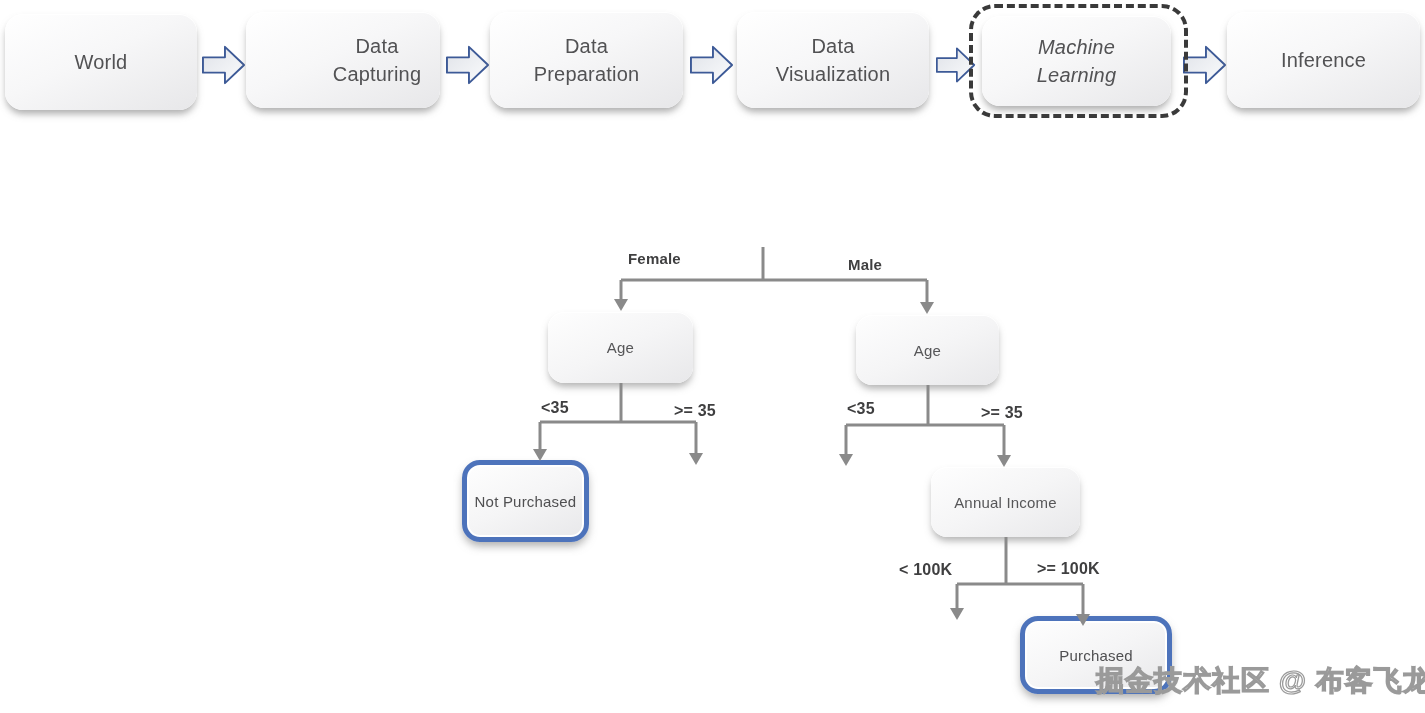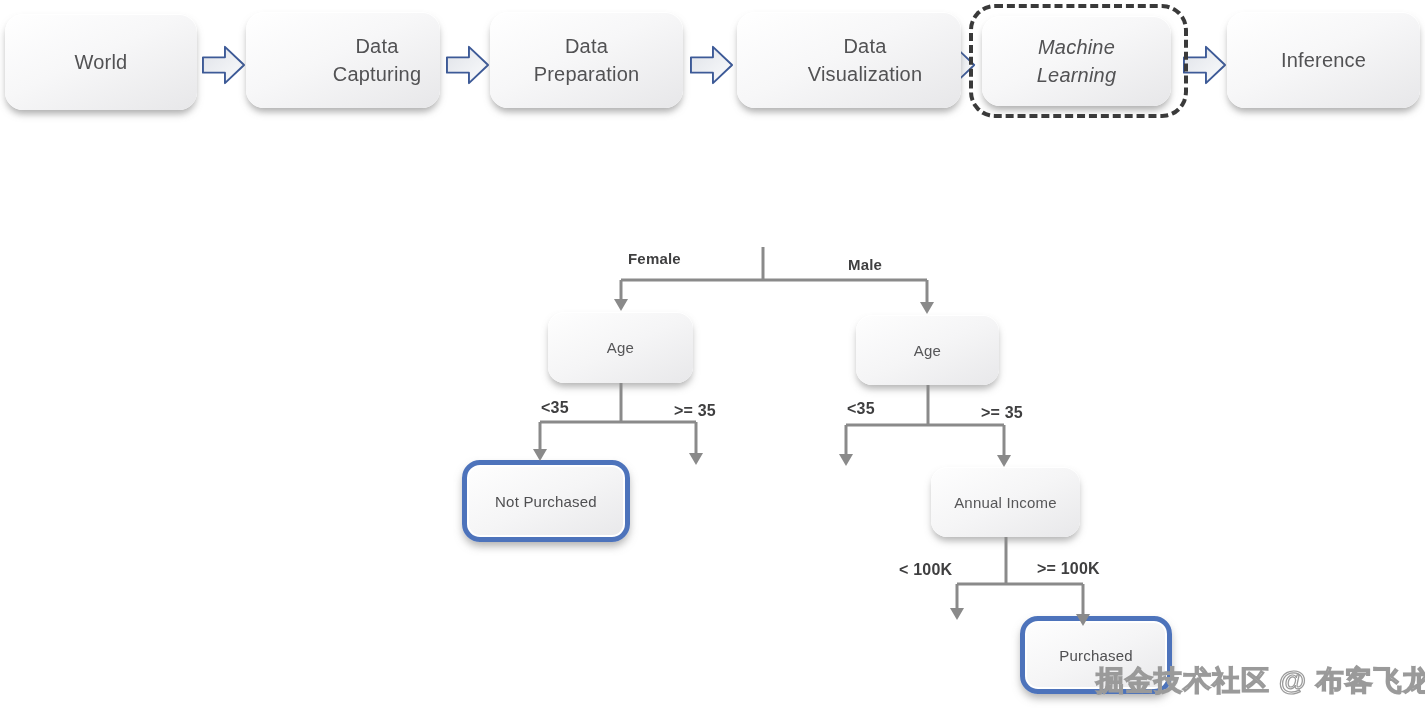--- a/index.html
+++ b/index.html
@@ -91,21 +91,21 @@
   <svg class="flow-arrow" style="left:690px;" width="44" height="42" viewBox="0 0 46 42">
     <defs>
         <linearGradient id="ag3" x1="0" y1="0" x2="1" y2="1">
       <stop offset="0" stop-color="#dfe2e8"></stop>
           <stop offset="1" stop-color="#fbfcfd"></stop>
         </linearGradient>
       </defs>
     <path d="M1,13 L24,13 L24,2 L44,21 L24,40 L24,29 L1,29 Z" fill="url(#ag3)" stroke="#3d5a97" stroke-width="2" stroke-linejoin="round"></path>
   </svg>
 
-  <div class="pnode" style="left:737px;top:12px;width:192px;padding-left:32px;">
+  <div class="pnode" style="left:737px;top:12px;width:192px;">
     <span class="lbl">Data Visualization</span>
   </div>
 
   <svg class="flow-arrow" style="left:936px;" width="40" height="42" viewBox="0 0 46 42">
     <defs>
         <linearGradient id="ag4" x1="0" y1="0" x2="1" y2="1">
       <stop offset="0" stop-color="#dfe2e8"></stop>
           <stop offset="1" stop-color="#fbfcfd"></stop>
         </linearGradient>
       </defs>
@@ -169,21 +169,21 @@
 
 
   <div class="tnode" style="left:548px;top:312px;width:145px;height:71px;">
     <span>Age</span>
   </div>
 
   <div class="tnode" style="left:856px;top:315px;width:143px;height:70px;">
     <span>Age</span>
   </div>
 
-  <div class="tnode leaf" style="left:462px;top:460px;width:168px;height:82px;">
+  <div class="tnode leaf" style="left:462px;top:460px;width:127px;height:82px;">
     <span>Not Purchased</span>
   </div>
 
   <div class="tnode" style="left:931px;top:467px;width:149px;height:70px;">
     <span>Annual Income</span>
   </div>
 
   <div class="tnode leaf" style="left:1020px;top:616px;width:152px;height:78px;">
     <span>Purchased</span>
   </div>

